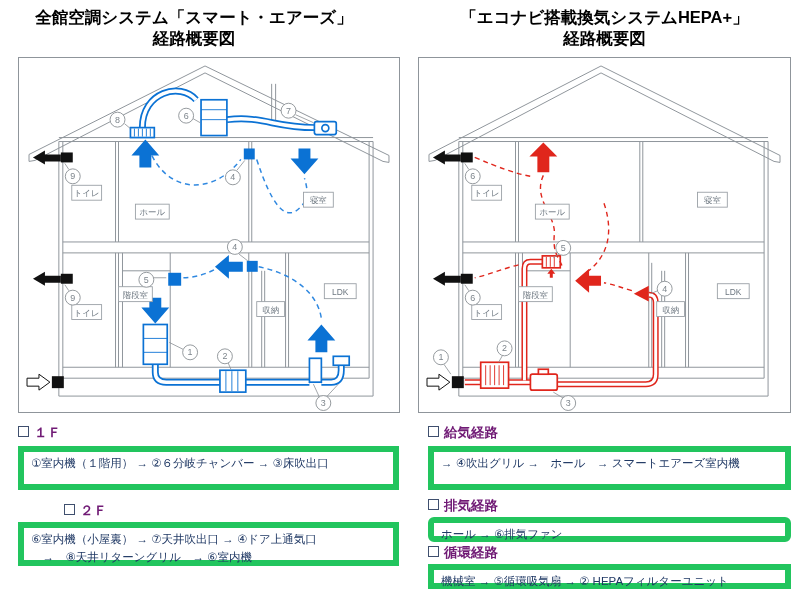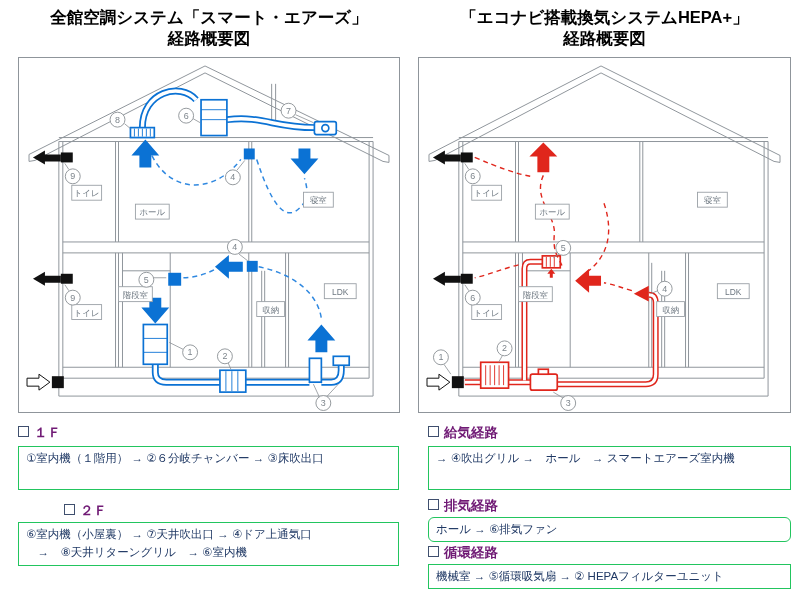--- a/index.html
+++ b/index.html
@@ -1,20 +1,20 @@
 <!DOCTYPE html>
 <html><head>
 <meta charset="utf-8">
 <style>
   html,body{margin:0;padding:0;}
   body{width:800px;height:600px;position:relative;background:#fff;overflow:hidden;
        font-family:"Liberation Sans","DejaVu Sans",sans-serif;}
   .title{position:absolute;text-align:center;font-weight:bold;font-size:16.5px;
          line-height:1.25;color:#000;}
-  #title-left{left:18px;top:7px;width:382px;}
+  #title-left{left:3px;top:7px;width:382px;}
   #title-right{left:418px;top:7px;width:373px;}
   .diag{position:absolute;top:57px;height:356px;border:1px solid #8f959b;box-sizing:border-box;background:#fff;}
   #diag-left{left:18px;width:382px;}
   #diag-right{left:418px;width:373px;}
   .diag svg{display:block;width:100%;height:100%;}
 
   
   .gl{stroke:#8f959b;stroke-width:1;fill:none;}
   .ld{stroke:#8a8f94;stroke-width:0.8;fill:none;}
   .rr{fill:#fff;stroke:#9aa0a6;stroke-width:0.9;}
@@ -32,21 +32,21 @@
   .rf{fill:#e0261c;}
   .rd{stroke:#e0261c;stroke-width:1.4;stroke-dasharray:5 4;fill:none;}
   .duct-r-o{stroke:#e0261c;stroke-width:6;fill:none;}
   .duct-r-i{stroke:#fff;stroke-width:3;fill:none;}
   .blk{fill:#111;}
   .warr{fill:#fff;stroke:#111;stroke-width:1;}
 
   
   .sec-h{position:absolute;font-weight:bold;font-size:13.5px;color:#701a75;}
   .sq{display:inline-block;width:9px;height:9px;border:1.5px solid #3f4f6e;margin-right:5px;}
-  .sec-b{position:absolute;border:1px solid #22c55e;box-sizing:border-box;
+  .sec-b{position:absolute;border:6px solid #22c55e;box-sizing:border-box;
          font-size:11.5px;color:#1f3864;line-height:1.55;padding:3px 7px;background:#fff;}
 </style>
 </head>
 <body>
 
 <div class="title" id="title-left">
   <div>全館空調システム「スマート・エアーズ」</div>
   <div>経路概要図</div>
 </div>
 <div class="title" id="title-right">

